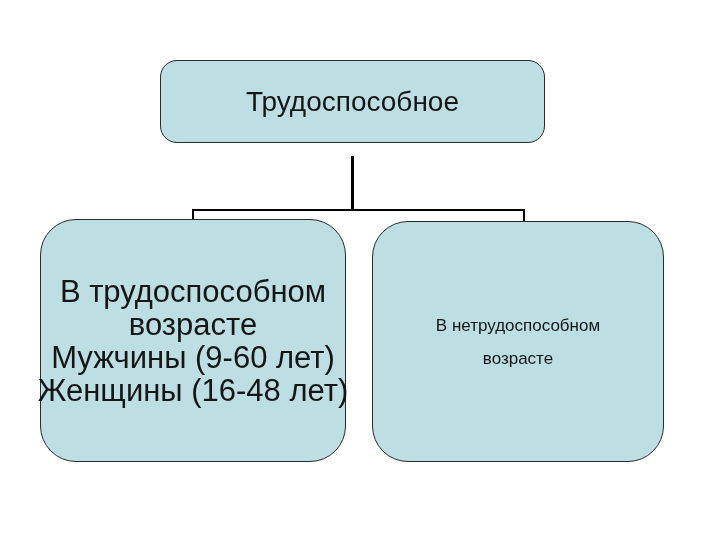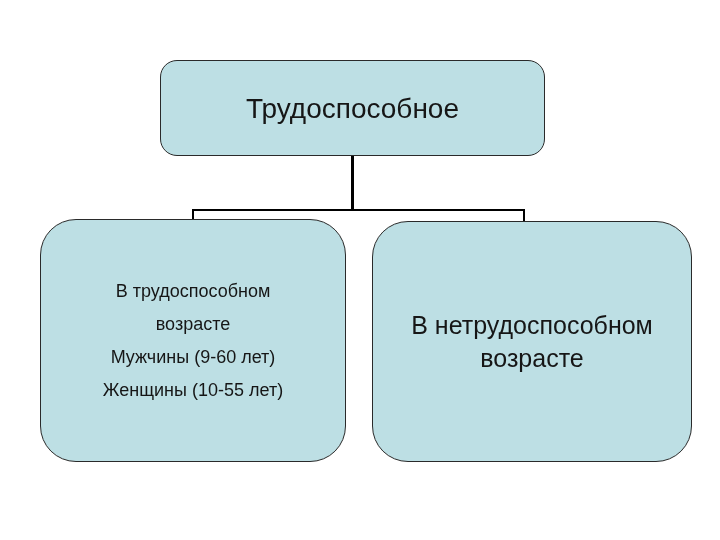--- a/index.html
+++ b/index.html
@@ -28,41 +28,41 @@
     display: flex;
     flex-direction: column;
     justify-content: center;
     align-items: center;
     text-align: center;
   }
   .node-root {
     left: 160px;
     top: 60px;
     width: 385px;
-    height: 96px;
+    height: 83px;
     border-radius: 17px;
     font-size: 28px;
     line-height: 39px;
   }
   .node-left {
     left: 40px;
     top: 219px;
     width: 306px;
     height: 243px;
     border-radius: 36px;
-    font-size: 18px;
+    font-size: 31px;
     line-height: 33px;
   }
   .node-right {
     left: 372px;
     top: 221px;
-    width: 320px;
+    width: 292px;
     height: 241px;
     border-radius: 36px;
-    font-size: 25px;
+    font-size: 17px;
     line-height: 33px;
   }
   .connector {
     position: absolute;
     background: var(--connector, #000000);
   }
   .stem {
     left: 351px;
     top: 156px;
     width: 3px;
@@ -101,21 +101,21 @@
 
   <div class="connector stem"></div>
   <div class="connector hbar"></div>
   <div class="connector drop-left"></div>
   <div class="connector drop-right"></div>
 
   <div class="node node-left">
     <div class="text-line">В трудоспособном</div>
     <div class="text-line">возрасте</div>
     <div class="text-line">Мужчины (9-60 лет)</div>
-    <div class="text-line">Женщины (10-55 лет)</div>
+    <div class="text-line">Женщины (16-48 лет)</div>
   </div>
 
   <div class="node node-right">
     <div class="text-line">В нетрудоспособном</div>
     <div class="text-line">возрасте</div>
   </div>
 
 </div>
 
 </body></html>

